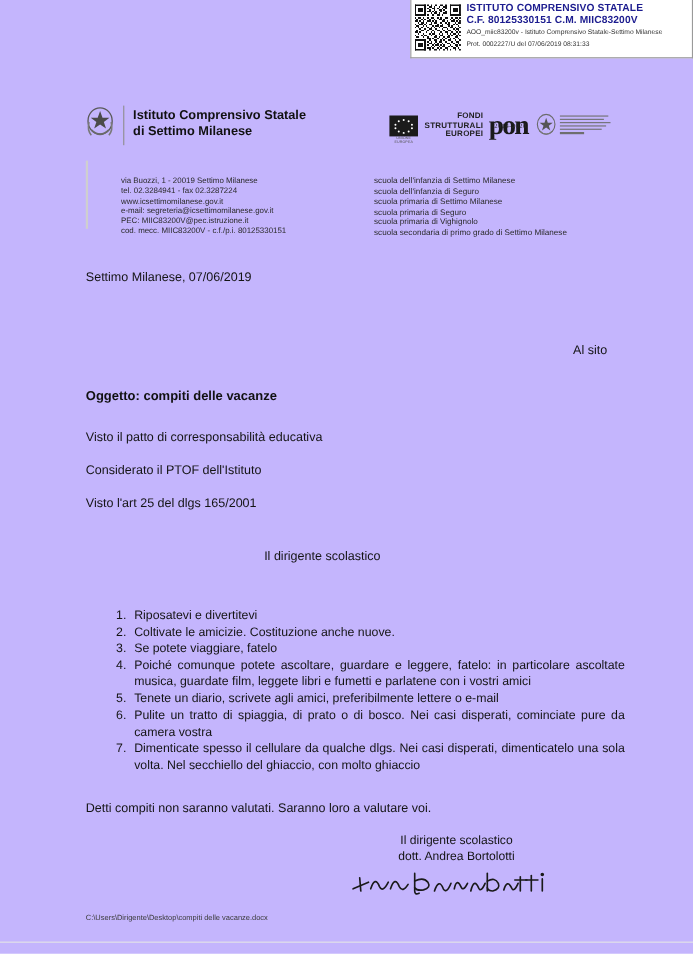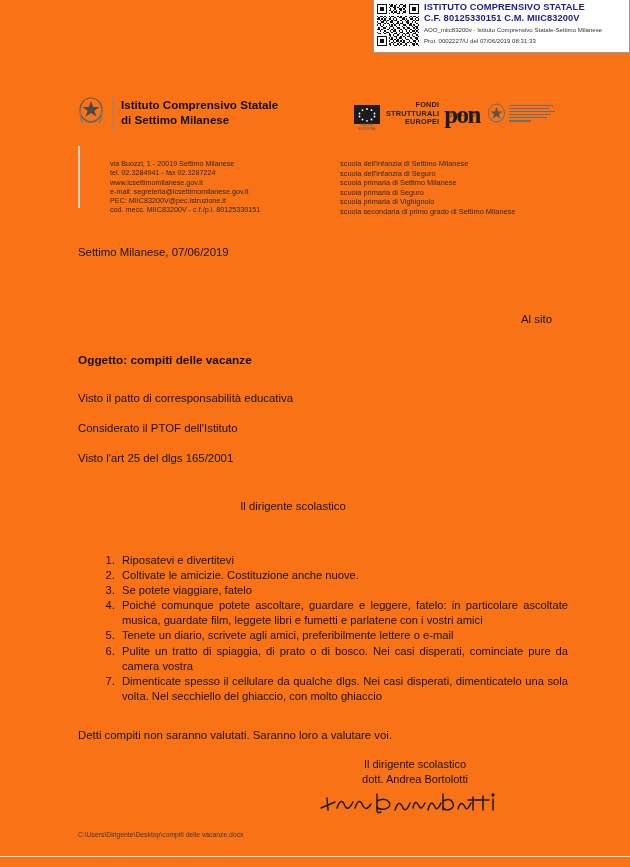--- a/index.html
+++ b/index.html
@@ -12,21 +12,21 @@
     height: 867px;
     position: relative;
     font-family: "Liberation Sans", sans-serif;
     color: #1a1a1a;
     overflow: hidden;
   }
 
   .page {
     position: absolute;
     inset: 0;
-    background: #f97316;
+    background: #c4b5fd;
   }
 
   
   .stamp {
     position: absolute;
     top: 0px;
     left: 373px;
     width: 257px;
     height: 53px;
     border: 1px solid #9a9a9a;

